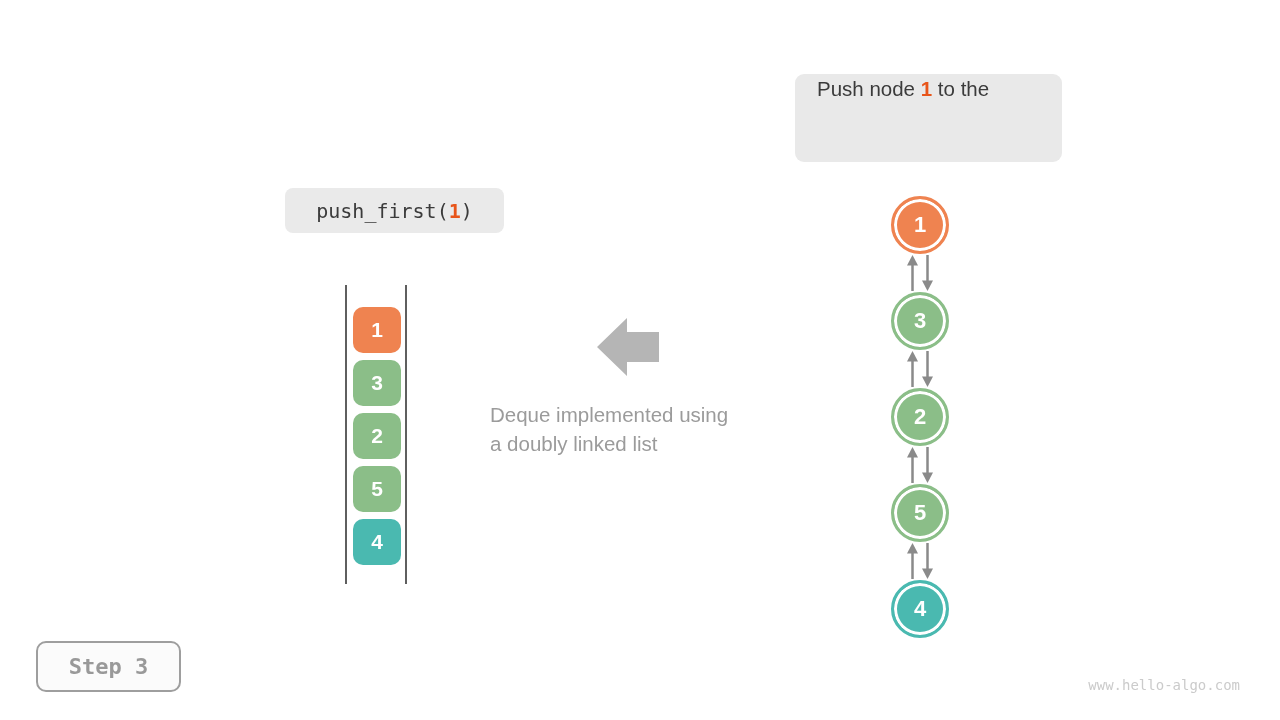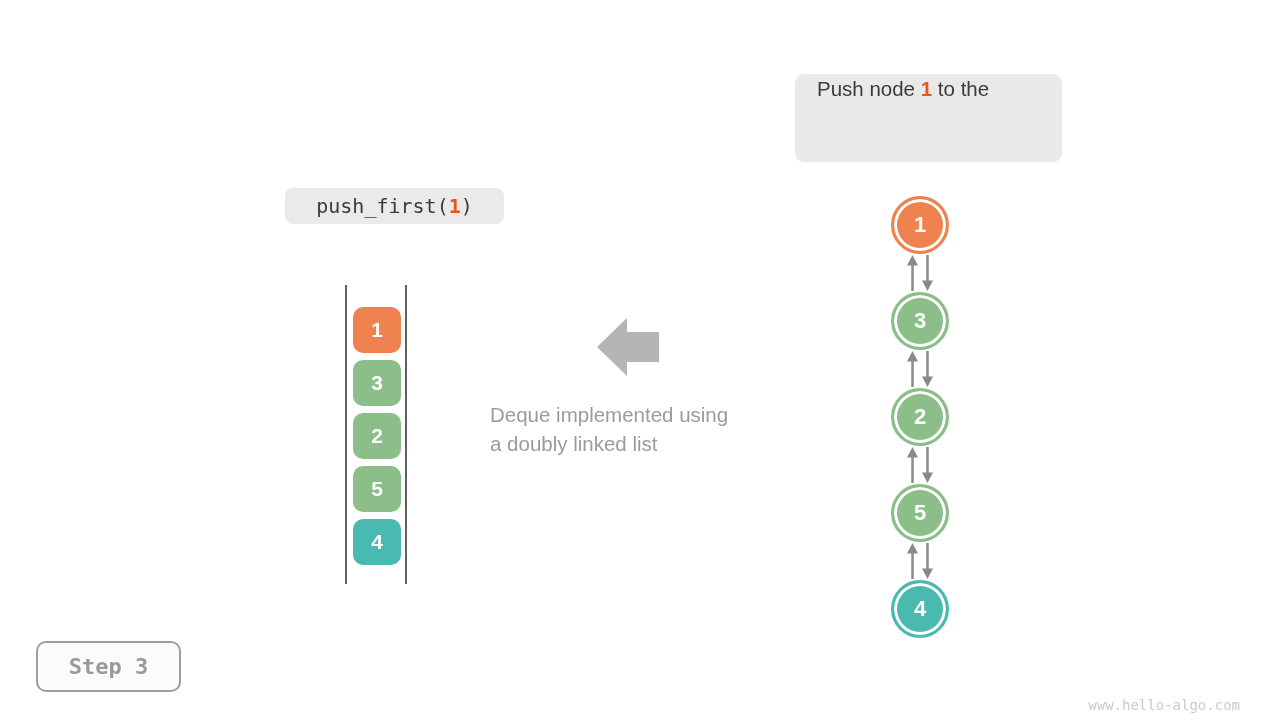--- a/index.html
+++ b/index.html
@@ -11,21 +11,21 @@
   .annotation {
     position: absolute; left: 795px; top: 74px; width: 267px; height: 88px;
     background: #e9e9e9; border-radius: 9px;
     padding: 0 20px 0 22px;
     font-size: 20.5px; line-height: 29px; color: #3b3b3b;
   }
   .annotation .hl { color: #e8551a; font-weight: bold; }
 
   
   .code-pill {
-    position: absolute; left: 285px; top: 188px; width: 219px; height: 36px;
+    position: absolute; left: 285px; top: 188px; width: 219px; height: 45px;
     background: #eaeaea; border-radius: 8px;
     display: flex; align-items: center; justify-content: center;
     font-family: "DejaVu Sans Mono", monospace;
     font-size: 20px; color: #3b3b3b;
   }
   .code-pill .hl { color: #e8551a; font-weight: bold; }
 
   
   .deque-rail {
     position: absolute; left: 345px; top: 285px; width: 62px; height: 299px;
@@ -76,21 +76,21 @@
     background: #fbfbfb; border: 2px solid #9e9e9e; border-radius: 10px;
     display: flex; align-items: center; justify-content: center;
     font-family: "DejaVu Sans Mono", monospace;
     font-size: 22px; font-weight: bold; color: #999999;
   }
 
   
   .watermark {
     position: absolute; right: 40px; top: 677px;
     font-family: "DejaVu Sans Mono", monospace;
-    font-size: 14px; color: #cbcbcb; margin-top: 20px;
+    font-size: 14px; color: #cbcbcb;
   }
 </style>
 </head>
 <body>
 
 <div class="canvas">
 
   <div class="annotation">
     <span>Push node </span><span class="hl">1</span><span> to the</span><br>
   </div>

